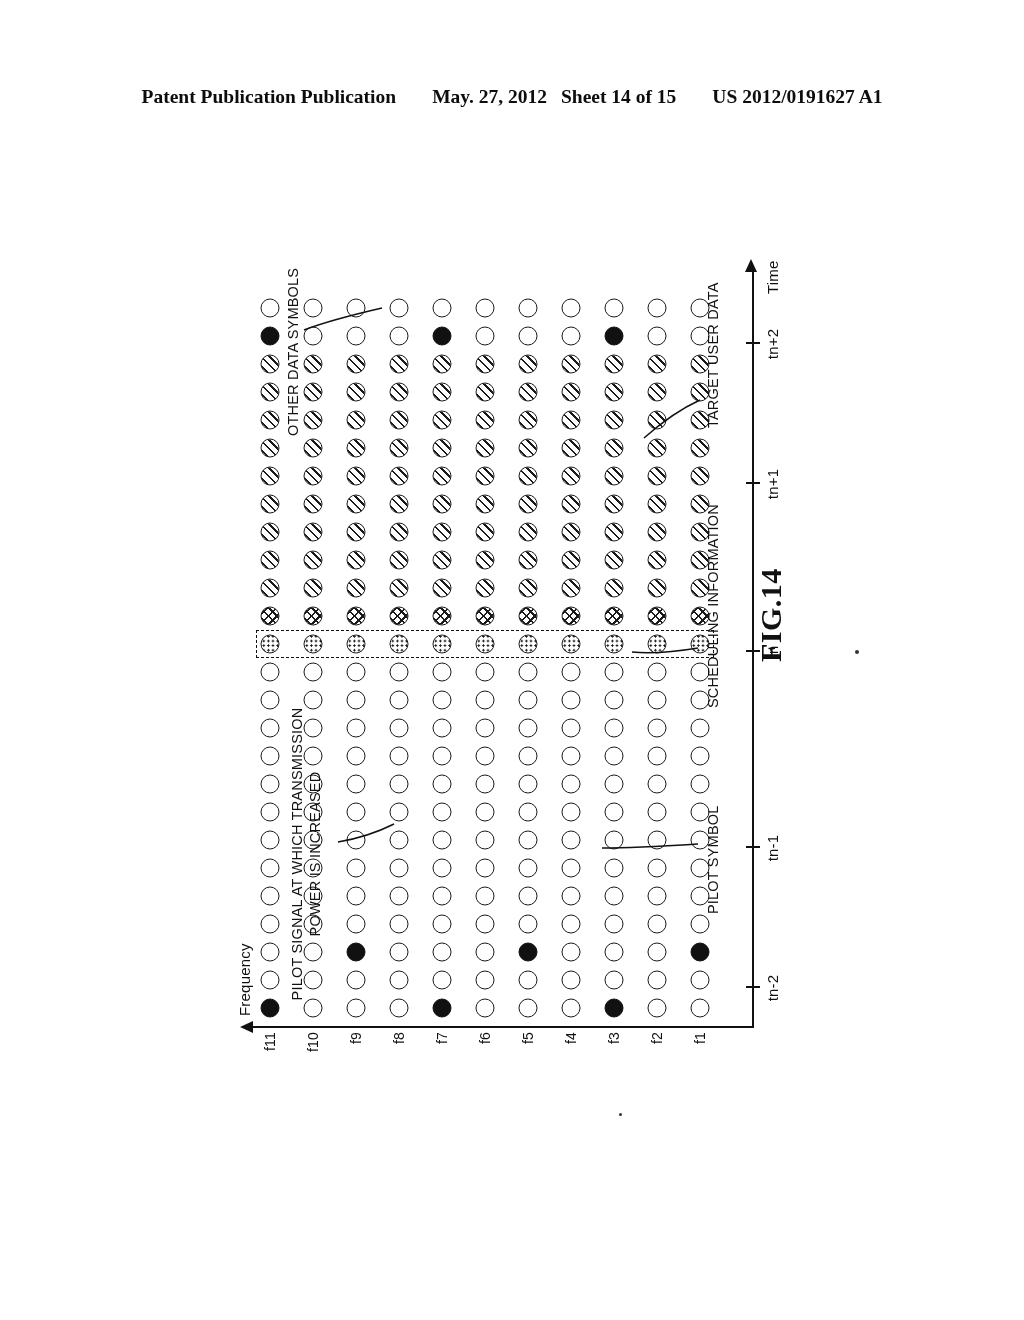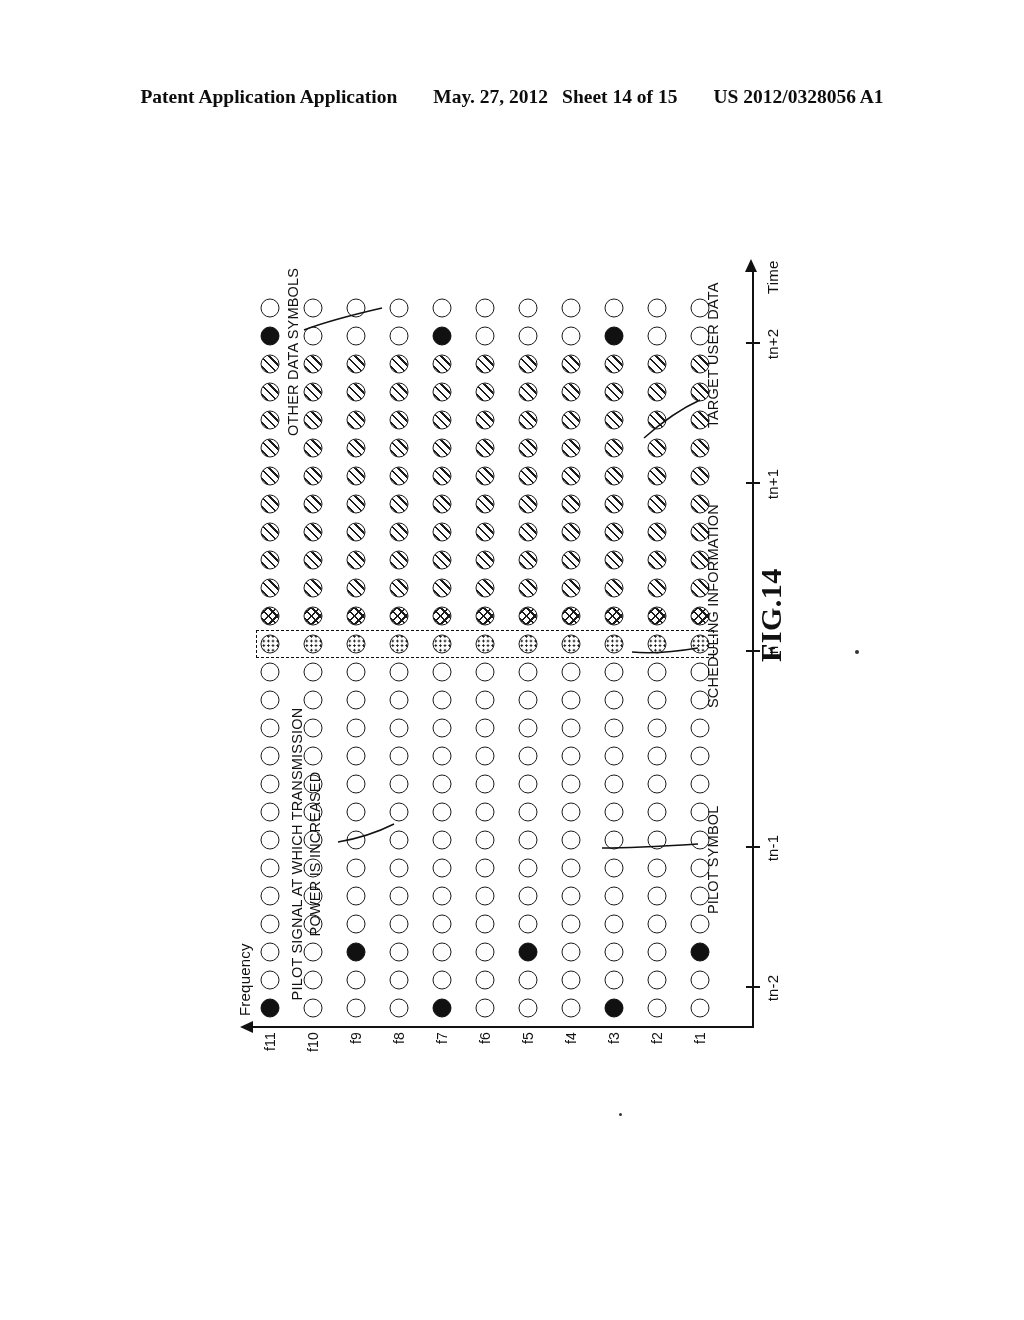--- a/index.html
+++ b/index.html
@@ -167,27 +167,27 @@
     left:-8px;top:52px;
     transform:rotate(-90deg);
     transform-origin:left top;
   }
   .speck{position:absolute;background:#333;}
 </style>
 </head>
 <body>
 
 <div id="pub-header">
-  <span class="seg">Patent Application Application</span>
+  <span class="seg">Patent Publication Publication</span>
   <span class="gap-a"></span>
   <span class="seg">May. 27, 2012</span>
   <span class="gap-b"></span>
   <span class="seg">Sheet 14 of 15</span>
   <span class="gap-c"></span>
-  <span class="seg">US 2012/0328056 A1</span>
+  <span class="seg">US 2012/0191627 A1</span>
 </div>
 
 <div id="fig-caption-wrap">
   <div id="fig-caption-inner">
     <div id="fig-caption" style="position:relative;left:0;top:0;">FIG.14</div>
   </div>
 </div>
 <div class="speck" style="left:855px;top:650px;width:4px;height:4px;border-radius:50%;"></div>
 <div class="speck" style="left:619px;top:1113px;width:3px;height:3px;border-radius:50%;"></div>
 

